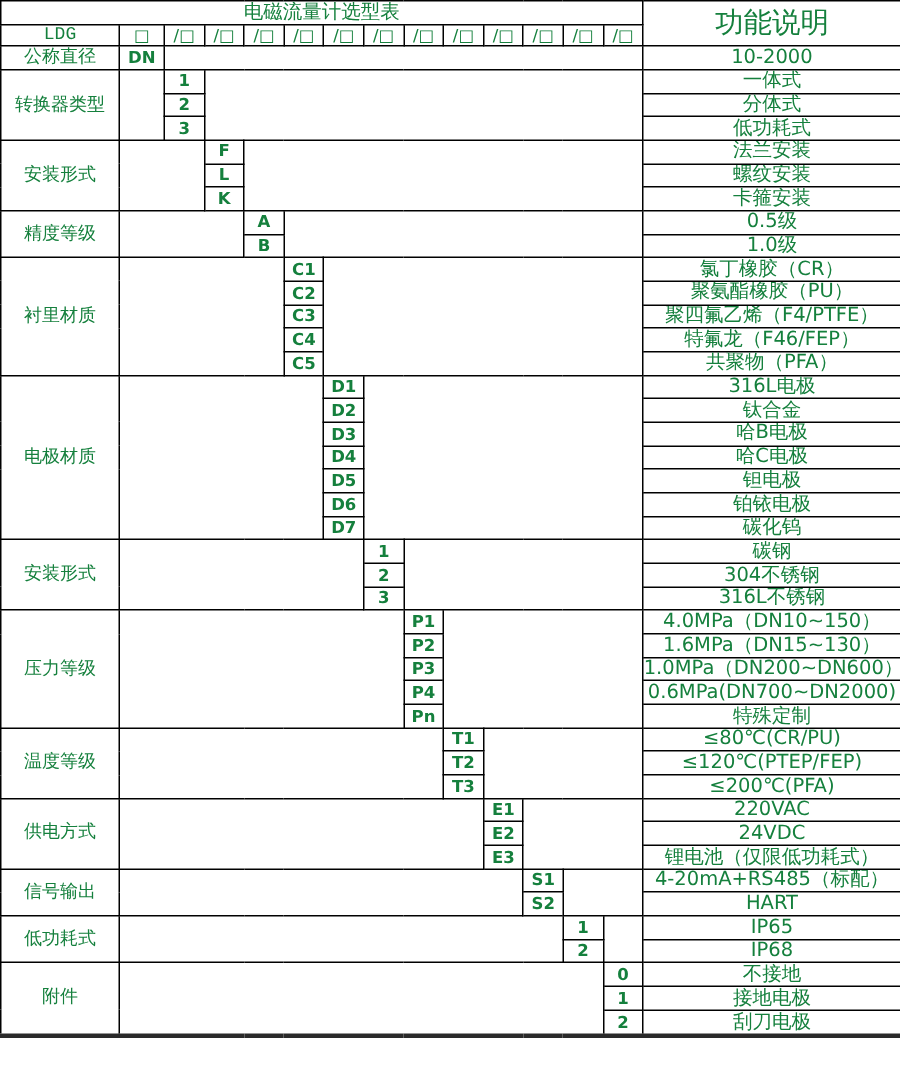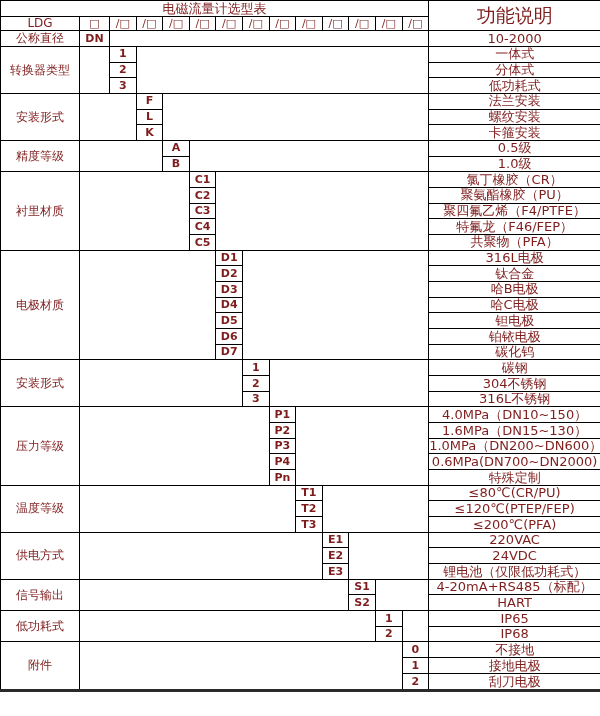--- a/index.html
+++ b/index.html
@@ -2,40 +2,40 @@
 <html><head>
 <meta charset="utf-8">
 <style>
   html,body{margin:0;padding:0;background:#fff;}
   .sheet{width:600px;height:716px;background:#fff;overflow:hidden;}
   table.sel{
     border-collapse:collapse;
     table-layout:fixed;
     width:600px;height:692px;
     font-family:"DejaVu Sans",sans-serif;
-    font-size:12px;color:#7f1d1d;
+    font-size:12px;color:#15803d;
     border:1px solid #000;
     border-bottom:3px solid #2a2a2a;
   }
   table.sel td{
     border:1px solid #000;
     padding:0;
     text-align:center;
     vertical-align:middle;
     white-space:nowrap;
     overflow:hidden;
     line-height:1.05;
   }
   td.title{font-size:13px;}
   td.fnhead{font-size:19px;}
-  td.lbl{font-size:12px;}
+  td.lbl{font-size:12px;font-family:Liberation Mono, monospace;}
   td.code{font-size:11px;font-weight:bold;}
   td.desc{font-size:13px;}
   td.ta-l{text-align:left;padding-left:2px;}
-  td.prefix{text-align:left;padding-left:7px;}
+  td.prefix{text-align:left;padding-left:7px;font-family:Liberation Mono, monospace;}
   td.dncode{text-align:left;padding-left:2px;}
   td.slot{font-size:11px;letter-spacing:0px;}
 </style>
 </head>
 <body>
 
 <div class="sheet">
 <table class="sel">
   <colgroup>
     <col style="width:79px">

